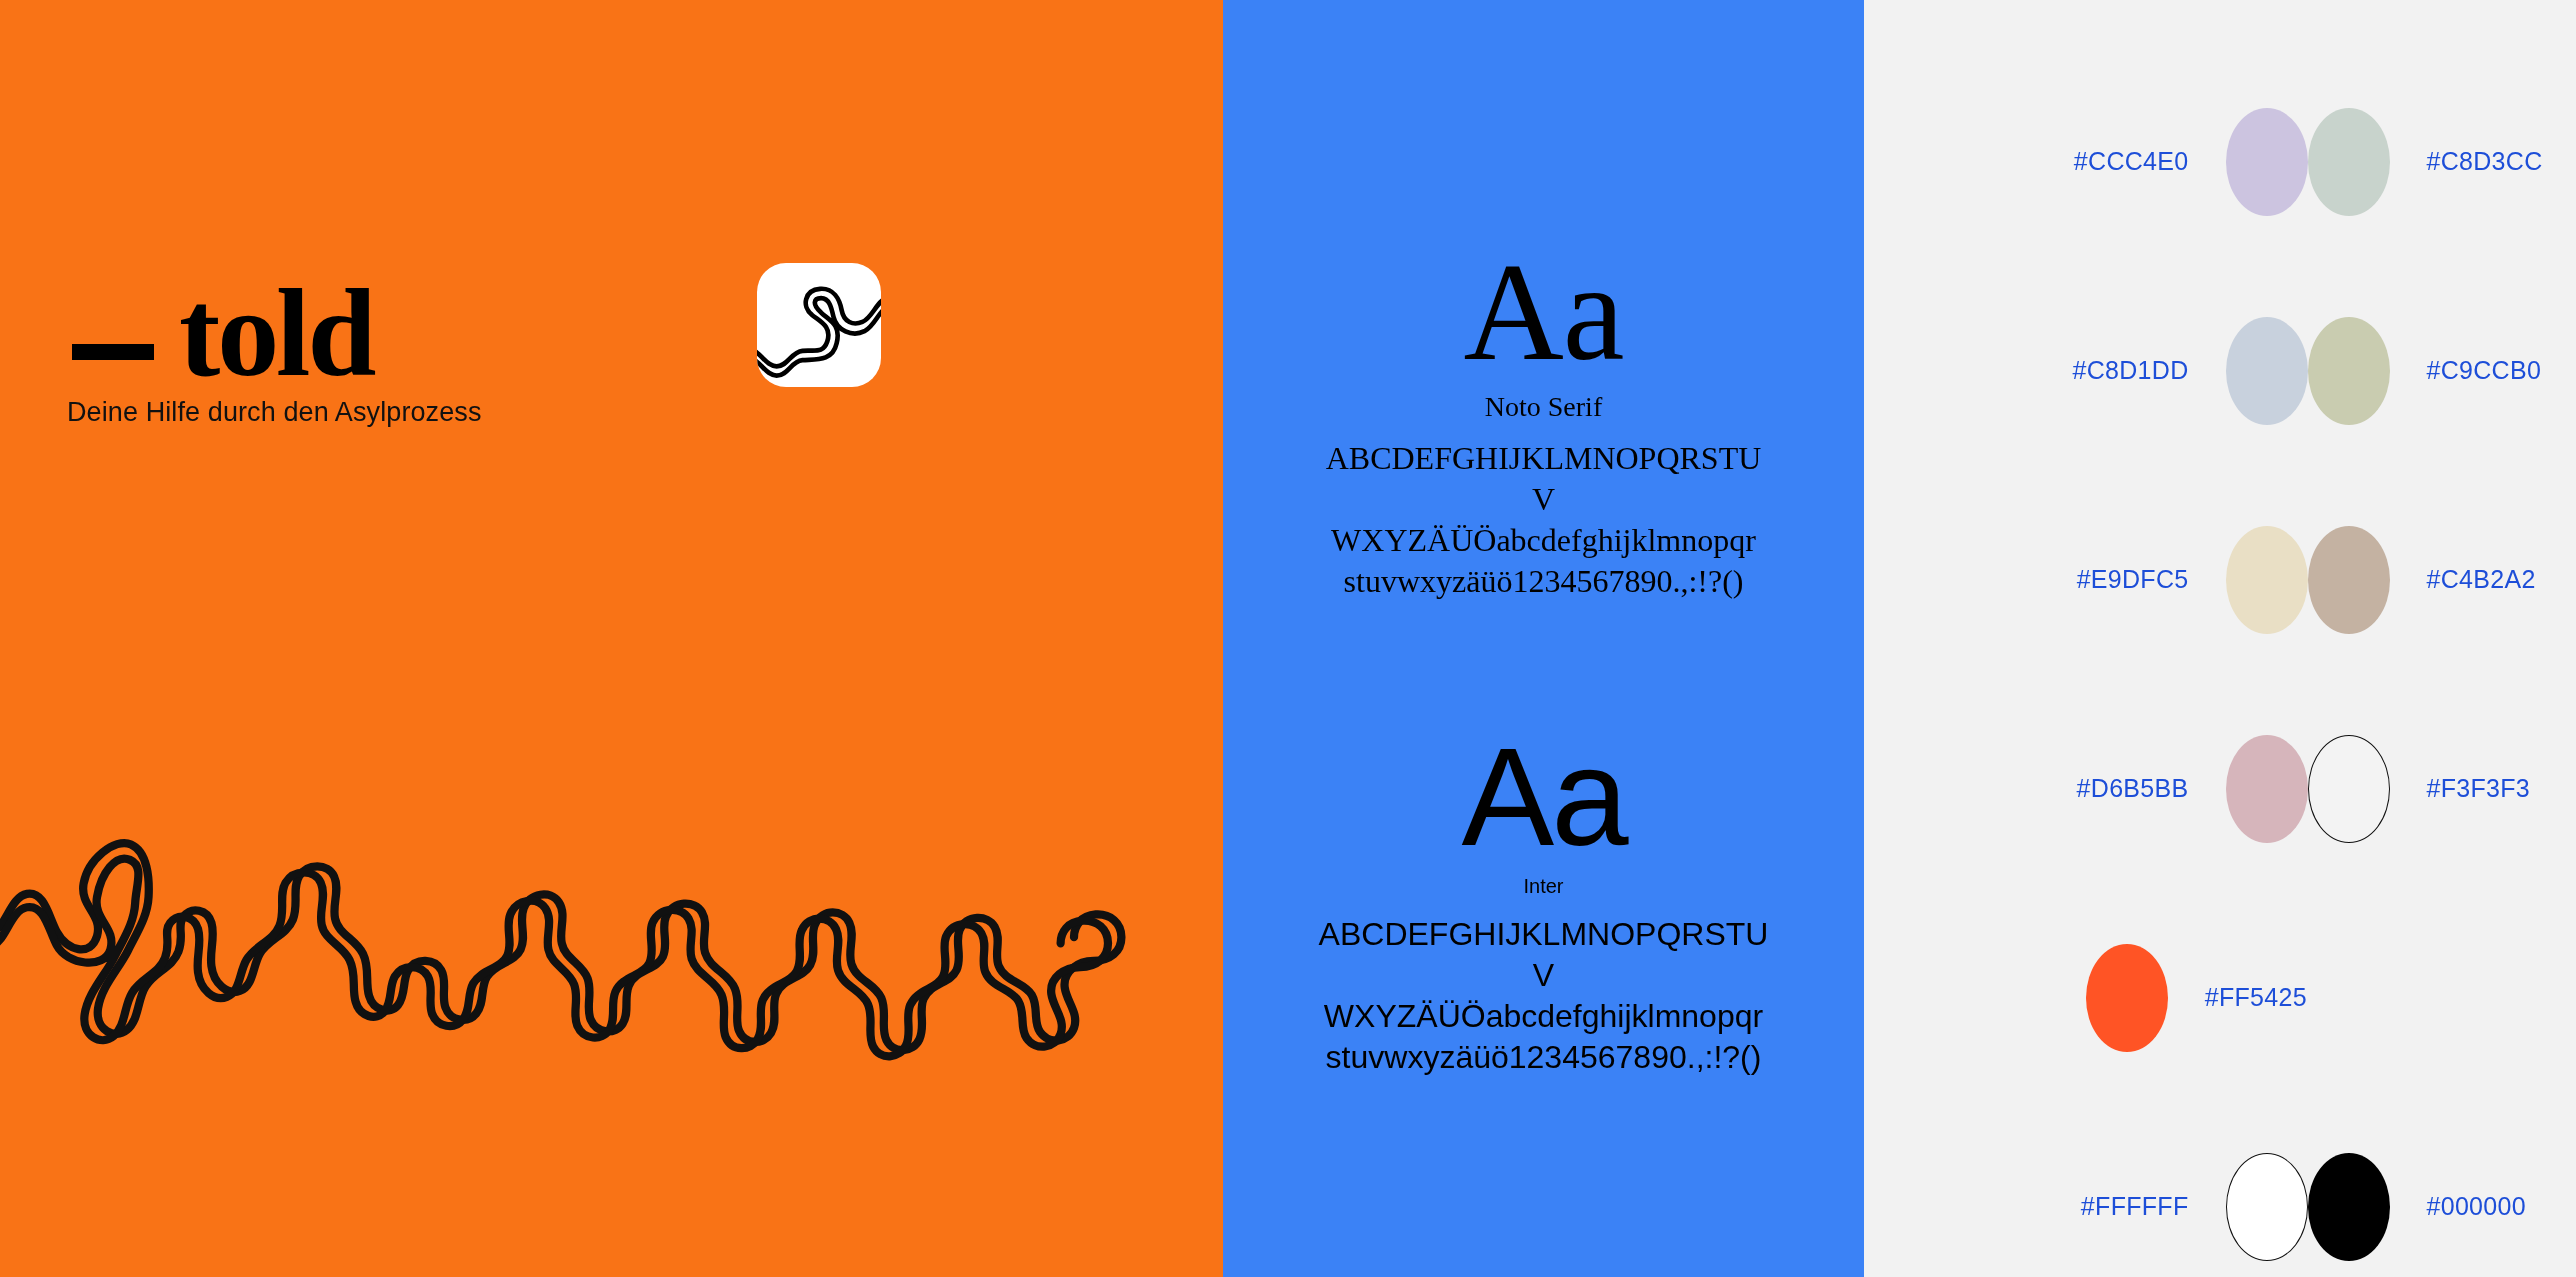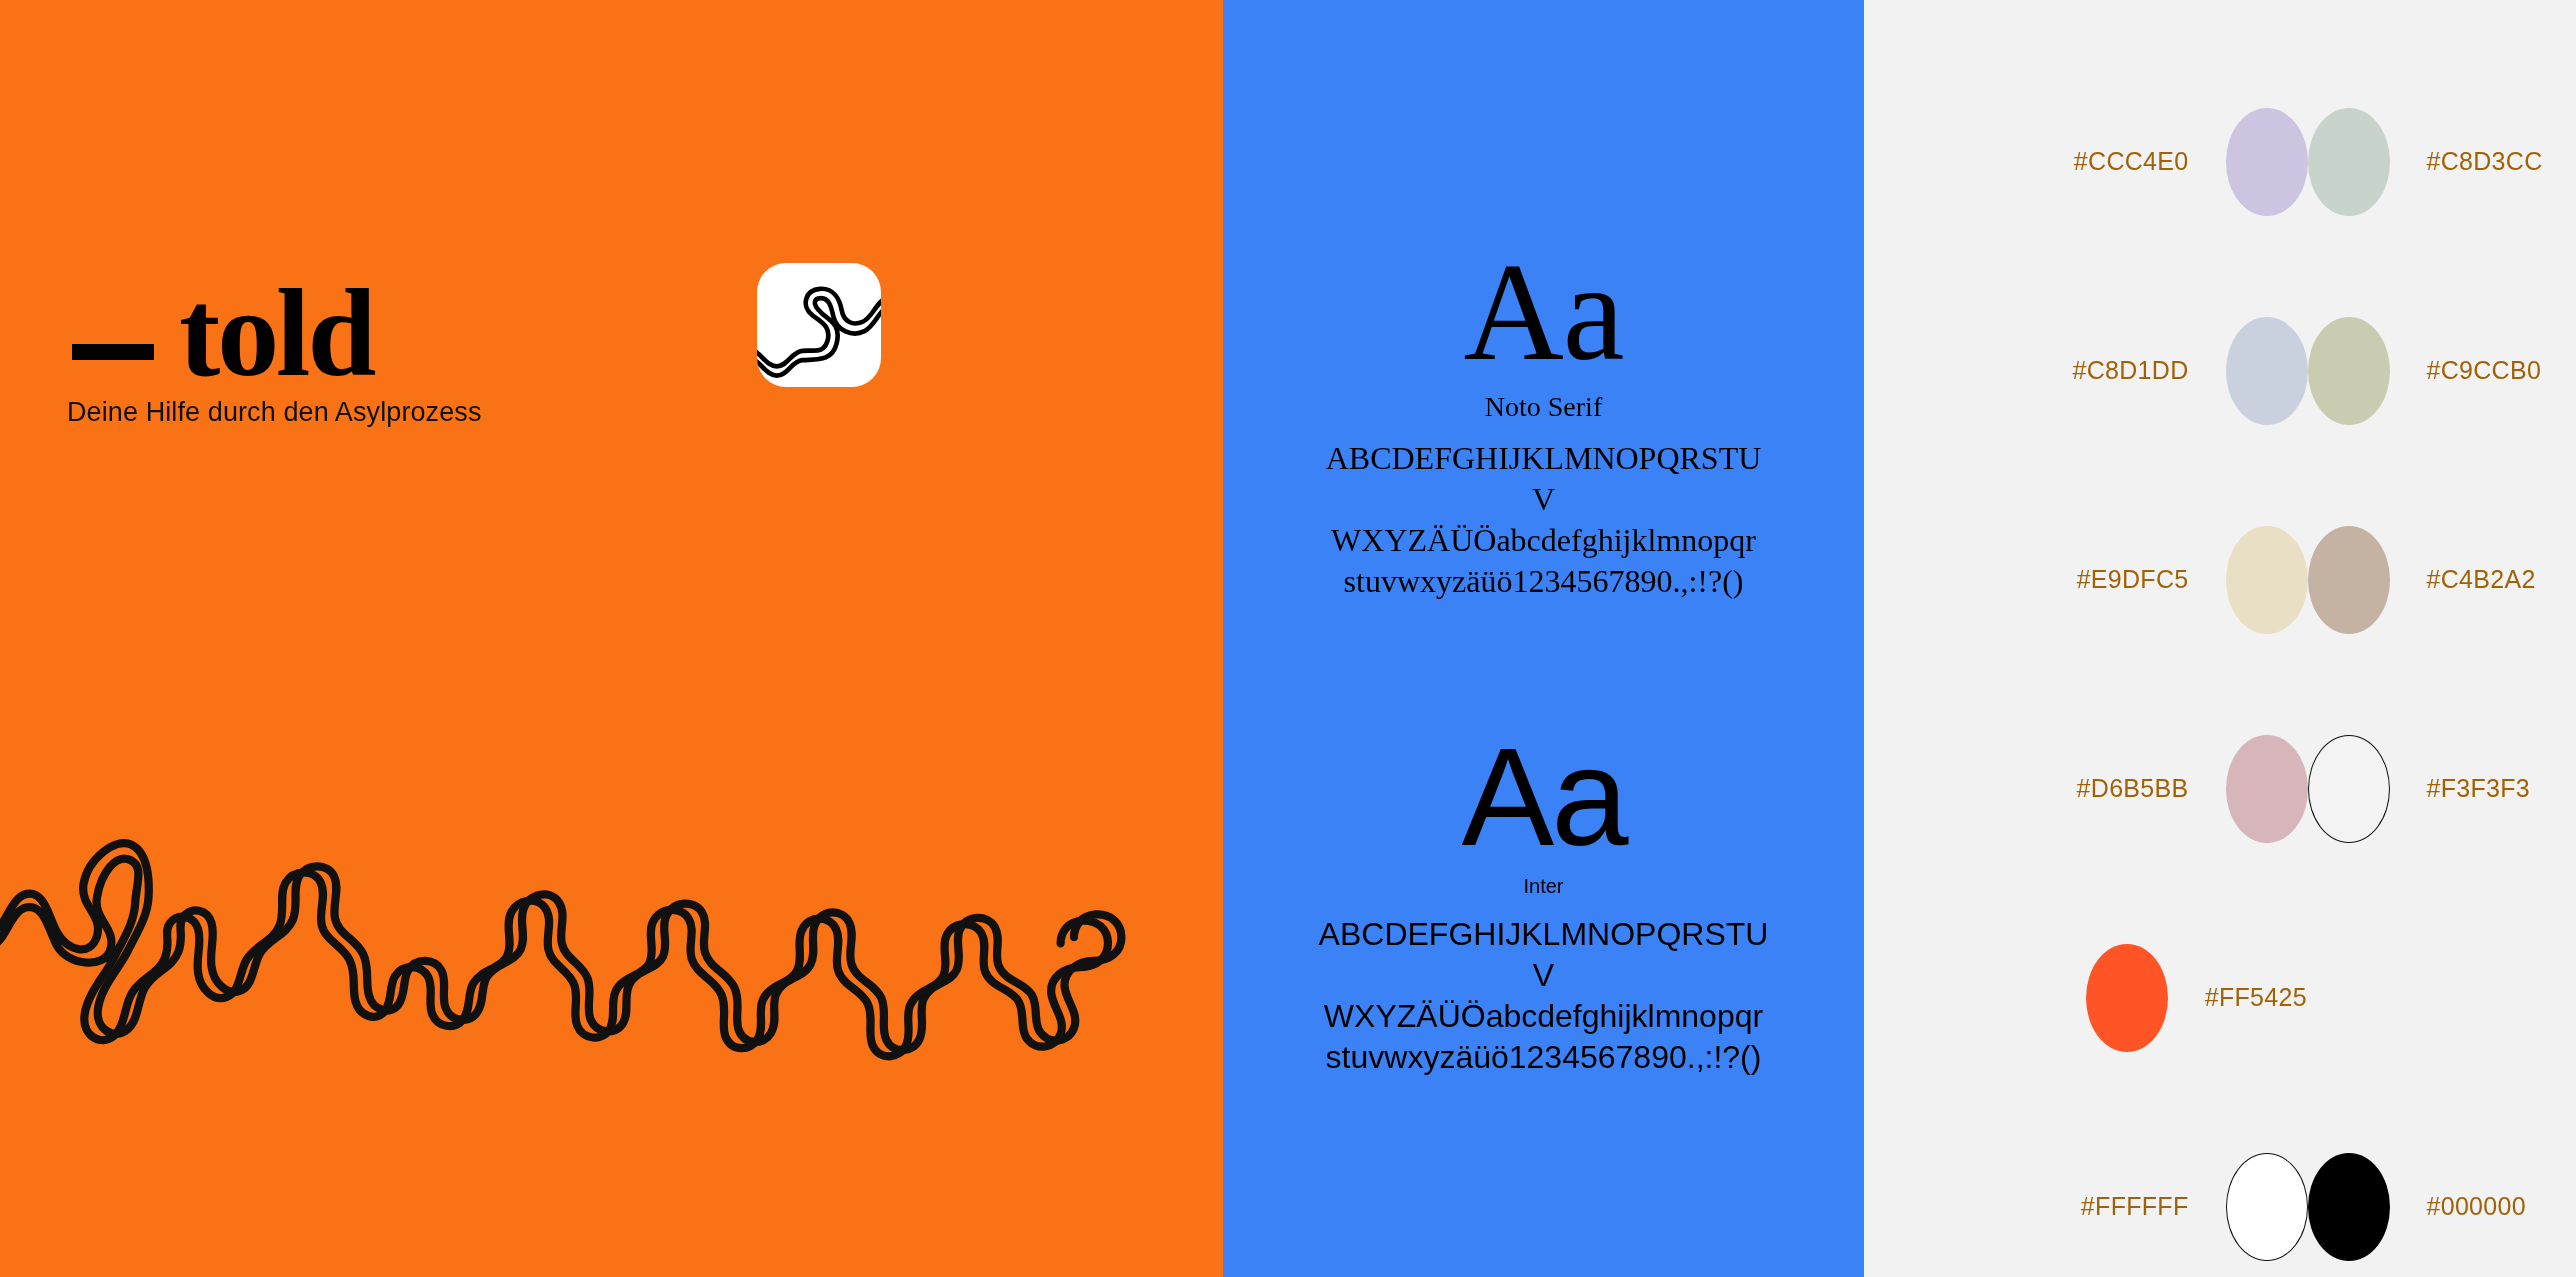--- a/index.html
+++ b/index.html
@@ -133,21 +133,21 @@
   .swatch-cell.right { justify-content: flex-start; }
   .swatch-dot {
     width: 82px; height: 108px;
     border-radius: 50%;
     flex: none;
   }
   .swatch-dot.outlined { border: 1px solid #111; }
   .swatch-label {
     font-size: 25px;
     letter-spacing: 0.3px;
-    color: #a16207;
+    color: #1d4ed8;
     white-space: nowrap;
     text-align: right;
   }
   .swatch-cell.left .swatch-label  { margin-right: 37px; }
   .swatch-cell.right .swatch-label { margin-left: 37px; }
 </style>
 </head>
 <body>
 
 <div id="board">

